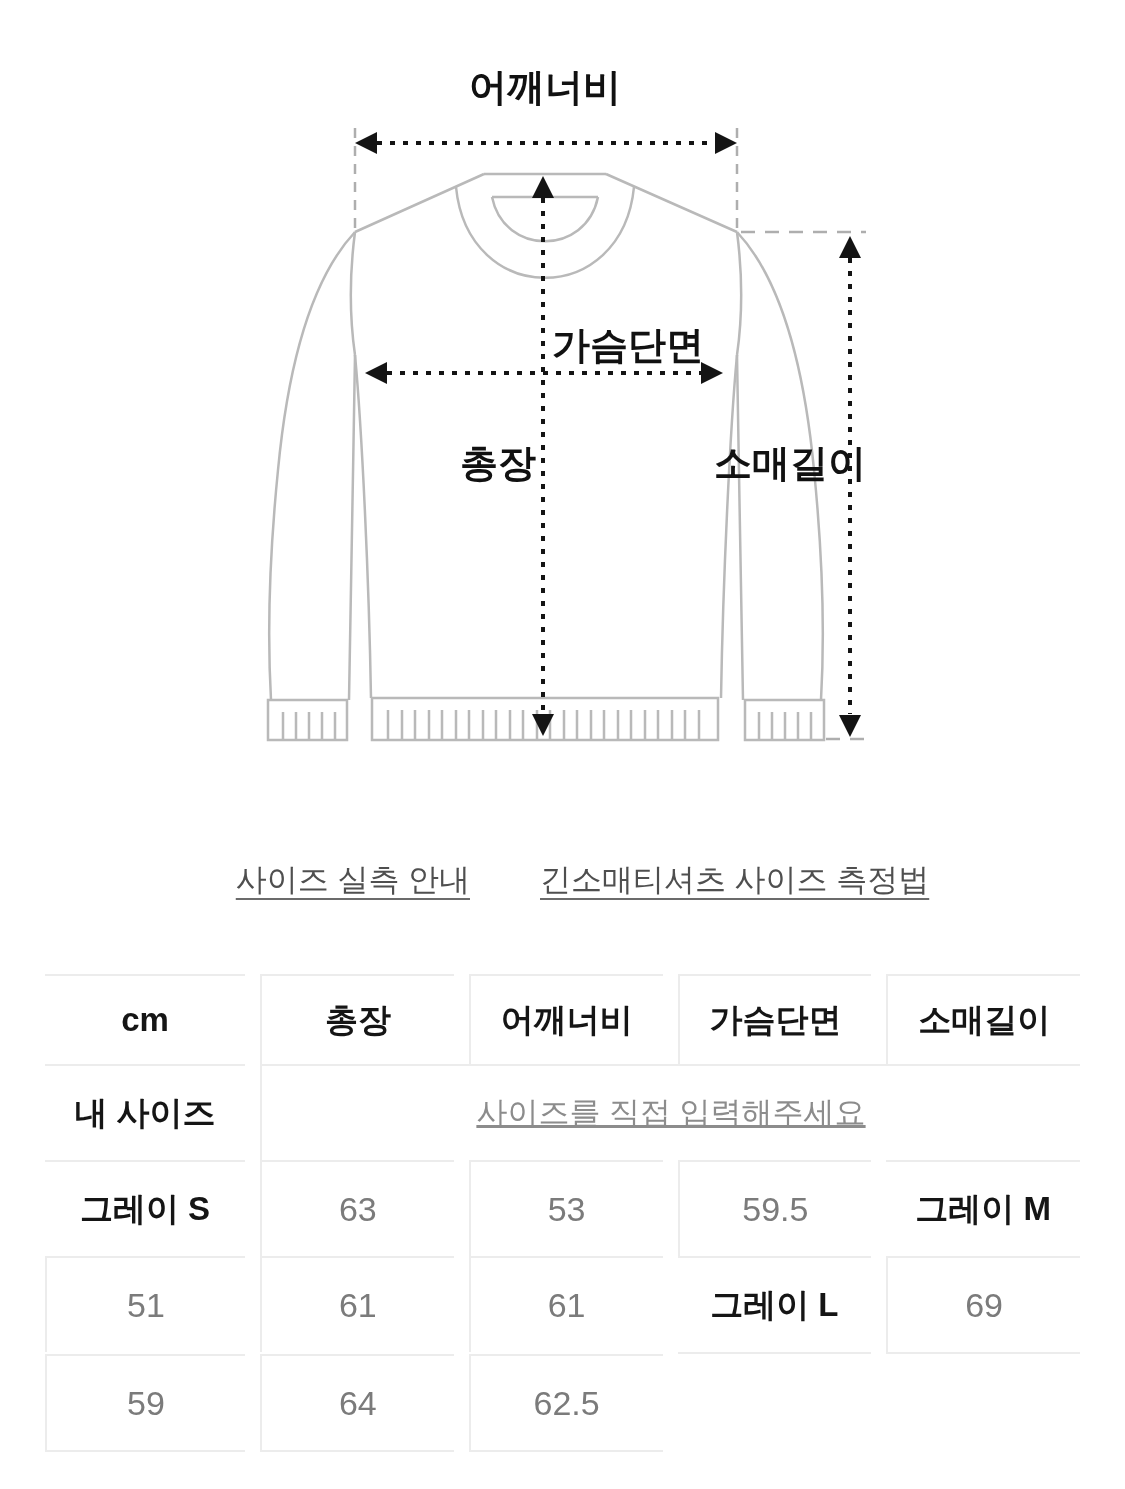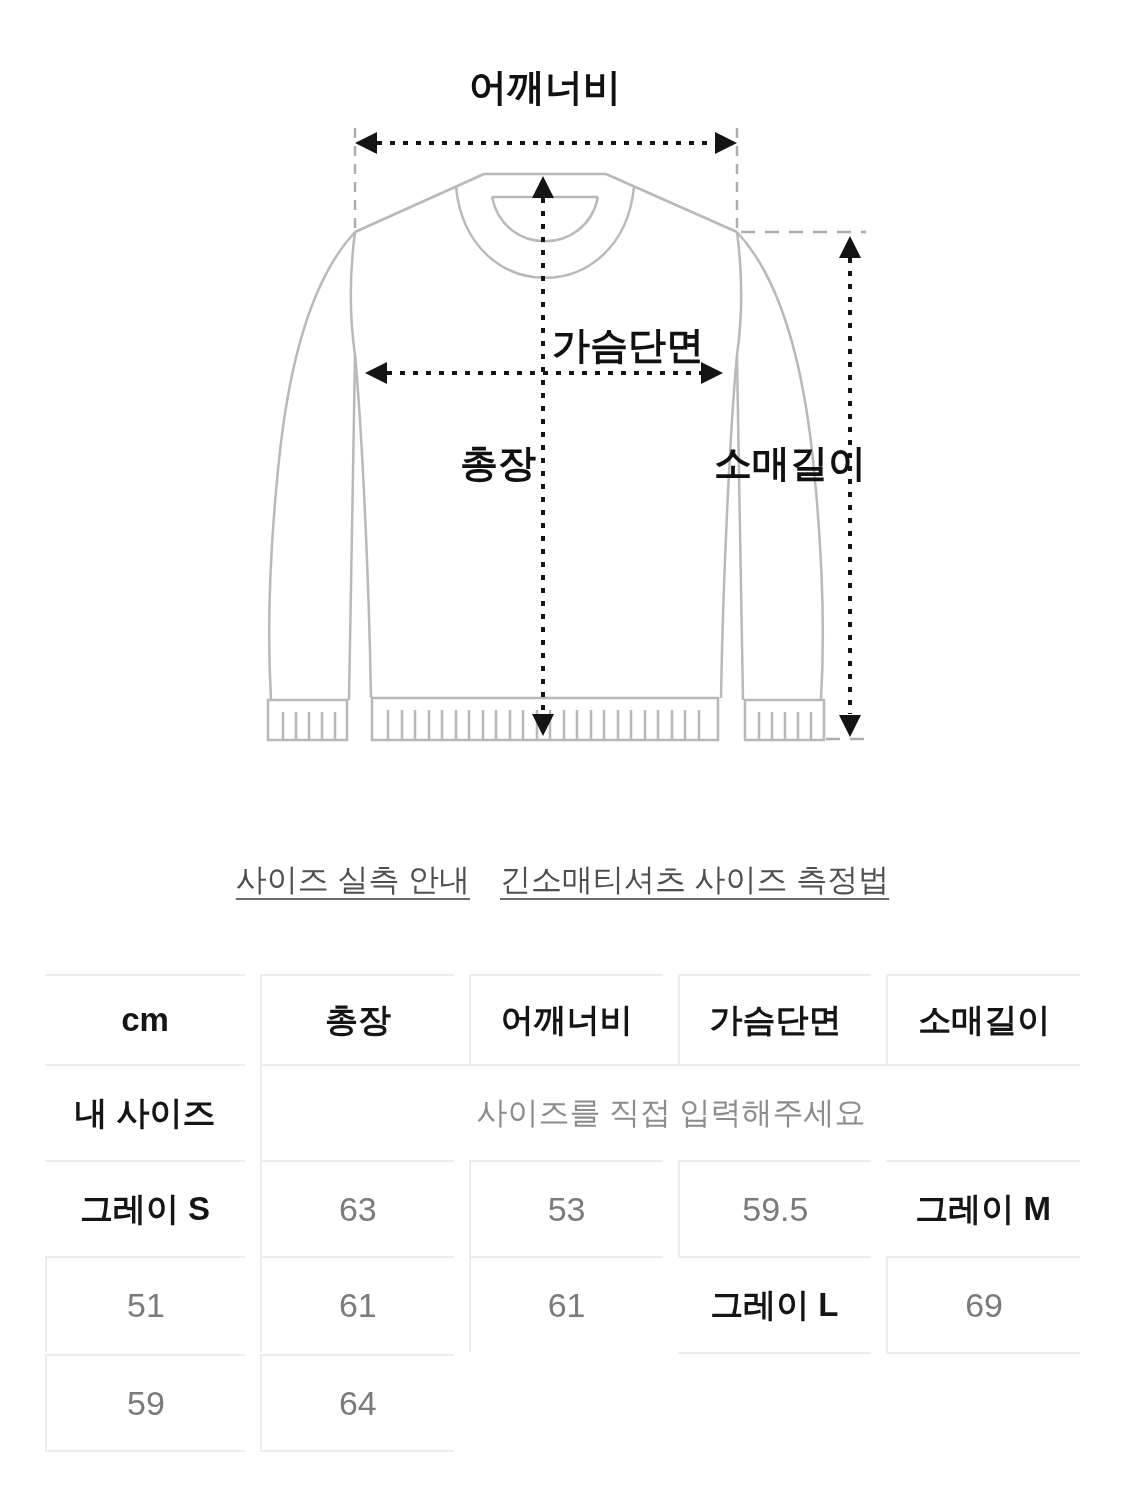--- a/index.html
+++ b/index.html
@@ -17,39 +17,40 @@
   .links-row{
     display:flex;justify-content:center;align-items:center;gap:30px;
     margin-top:66px;height:48px;
   }
   .size-link{
     font-size:31px;color:#4f4f4f;cursor:pointer;
     text-decoration:underline;
     text-underline-offset:8px;
     text-decoration-thickness:2px;
     text-decoration-color:#6b6b6b;
+    margin-left:40px;
   }
 
   
   .size-table{
     margin:70px 45px 0 45px;
     display:grid;
     grid-template-columns:200px 1fr 1fr 1fr 1fr;
     column-gap:15px;
   }
   .cell{
     display:flex;align-items:center;justify-content:center;
     border-top:2px solid #ececec;
     background:#ffffff;
   }
   .cell.vline{border-left:2px solid #ececec;}
   .cell.bline{border-bottom:2px solid #ececec;}
   .h-head{height:88px;}
   .h-row{height:94px;}
-  .merged{grid-column:2 / -1;}
+  .merged{grid-column:2 / -1;text-decoration:underline;}
   .th{font-size:33px;font-weight:600;color:#151515;}
   .rowlabel{font-size:33px;font-weight:600;color:#151515;}
   .val{font-size:34px;font-weight:400;color:#7b7b7b;}
   .placeholder{font-size:31px;color:#8c8c8c;}
 </style>
 </head>
 <body>
 
 <div class="diagram-wrap">
   <svg width="1125" height="790" viewBox="0 0 1125 790">
@@ -131,13 +132,14 @@
 
   <div class="cell h-row rowlabel">그레이 M</div>
   <div class="cell h-row val vline">51</div>
   <div class="cell h-row val vline">61</div>
   <div class="cell h-row val vline">61</div>
 
   <div class="cell h-row bline rowlabel">그레이 L</div>
   <div class="cell h-row bline val vline">69</div>
   <div class="cell h-row bline val vline">59</div>
   <div class="cell h-row bline val vline">64</div>
+  <div class="cell h-row bline val vline">62.5</div>
 </div>
 
 </body></html>

